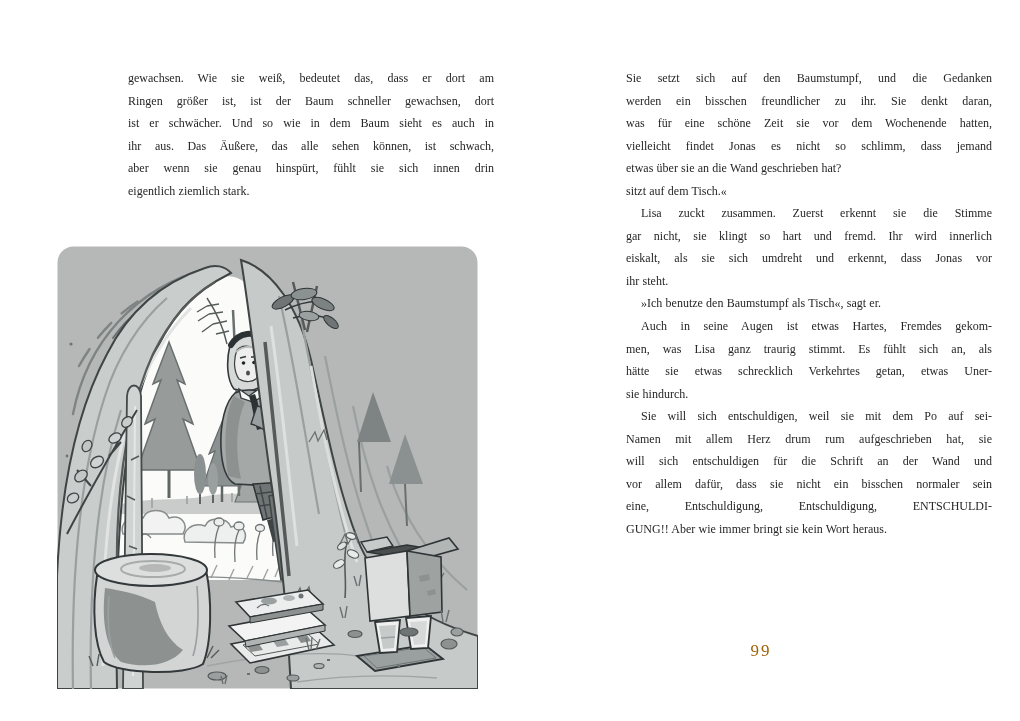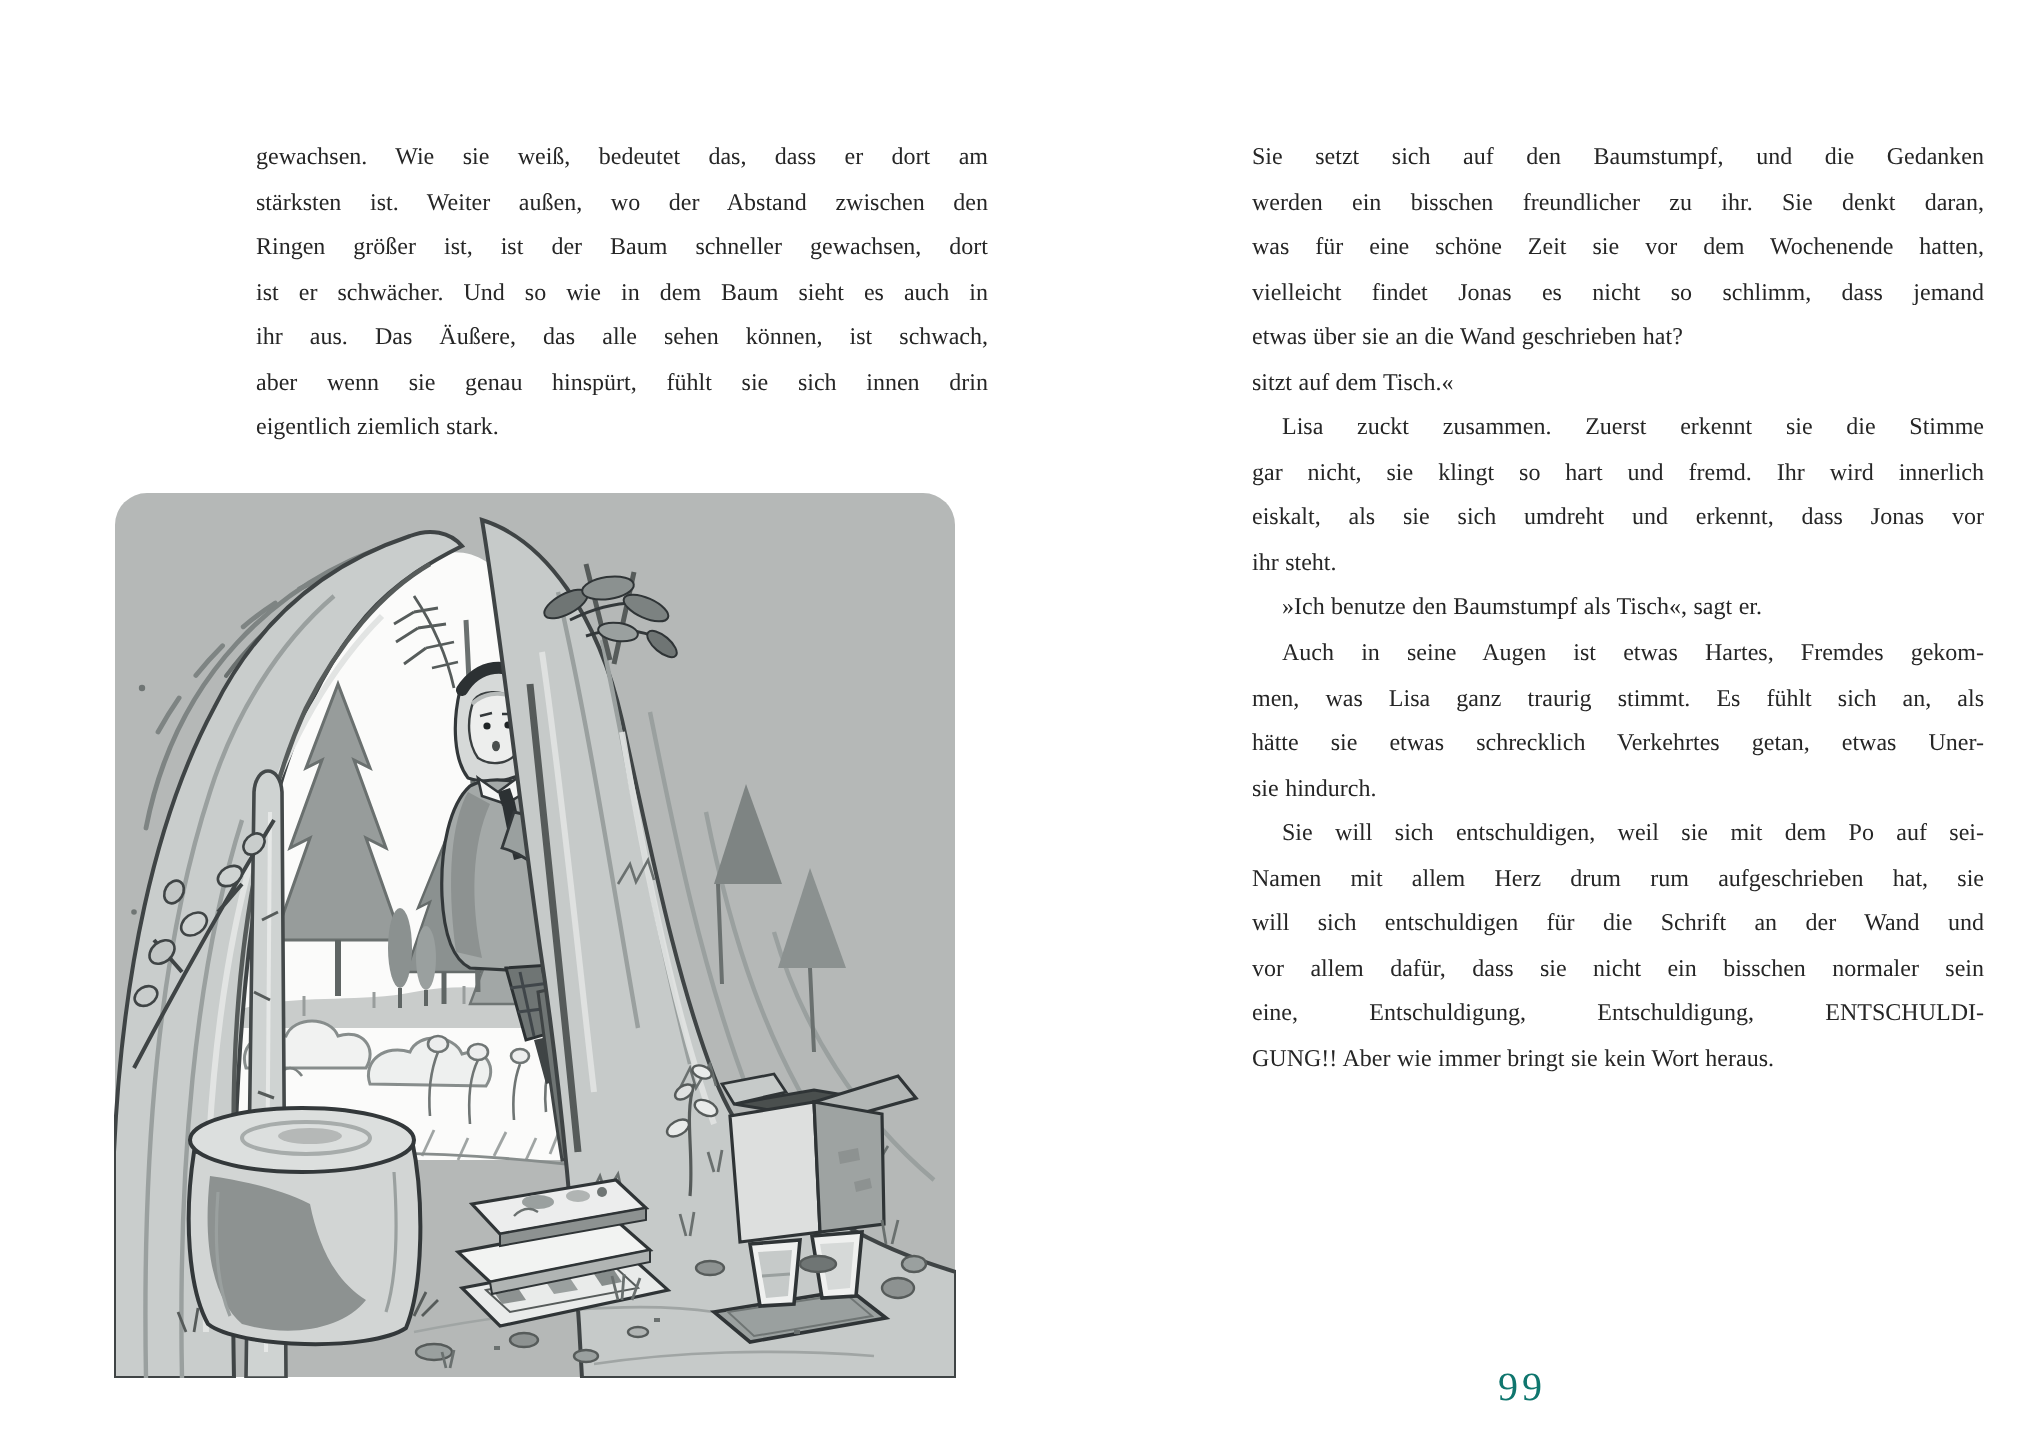--- a/index.html
+++ b/index.html
@@ -18,37 +18,36 @@
   .textblock.right-col { left:578px; }
   .line {
     height:22.55px; overflow:visible;
     text-align:justify; text-align-last:justify; -moz-text-align-last:justify;
     word-spacing:0.02em;
   }
   .line.final  { text-align-last:left; -moz-text-align-last:left; }
   .line.indent { padding-left:15px; }
   .line.gap    { margin-top:22.3px; }
   .page-number {
-    position:absolute; left:578px; top:683px; width:366px;
-    text-align:center; font-size:20px; letter-spacing:2px; color:#0f766e;
+    position:absolute; left:578px; top:641px; width:366px;
+    text-align:center; font-size:17px; letter-spacing:2px; color:#a16207;
   }
   .illustration {
     position:absolute; left:57px; top:246px; width:421px; height:443px; margin:0;
   }
   .illustration svg { display:block; }
 </style>
 </head>
 <body>
 
 <div class="spread">
 
   <section>
     <div class="textblock left-col">
       <div class="line">gewachsen. Wie sie weiß, bedeutet das, dass er dort am</div>
-      <div class="line">stärksten ist. Weiter außen, wo der Abstand zwischen den</div>
       <div class="line">Ringen größer ist, ist der Baum schneller gewachsen, dort</div>
       <div class="line">ist er schwächer. Und so wie in dem Baum sieht es auch in</div>
       <div class="line">ihr aus. Das Äußere, das alle sehen können, ist schwach,</div>
       <div class="line">aber wenn sie genau hinspürt, fühlt sie sich innen drin</div>
       <div class="line final">eigentlich ziemlich stark.</div>
     </div>
 
     <figure class="illustration">
       <svg width="421" height="443" viewBox="0 0 421 443" xmlns="http://www.w3.org/2000/svg">
 

